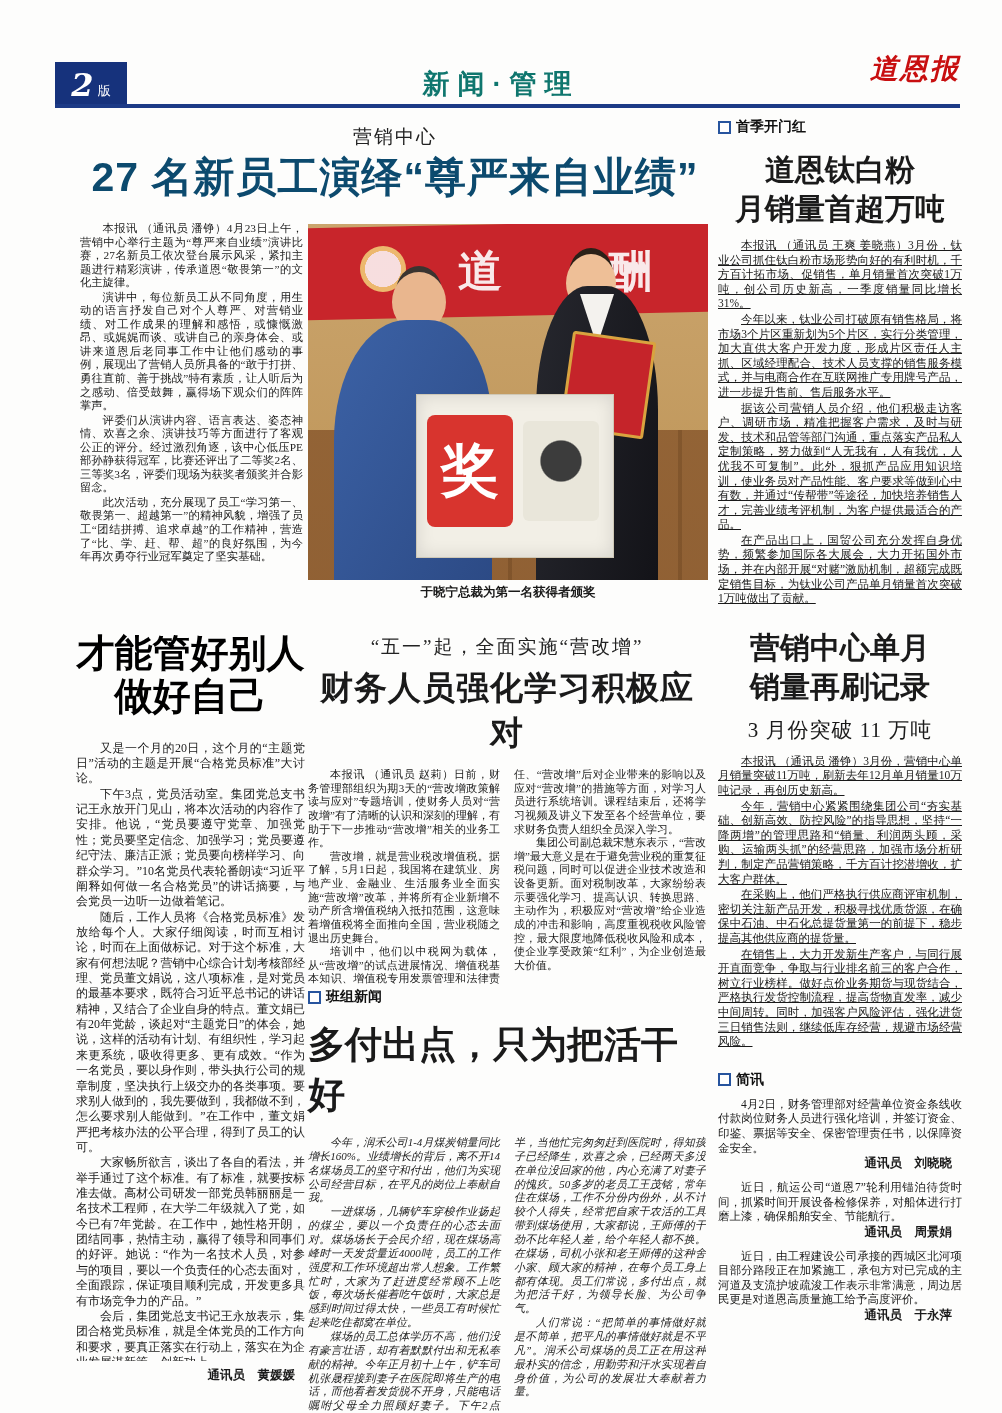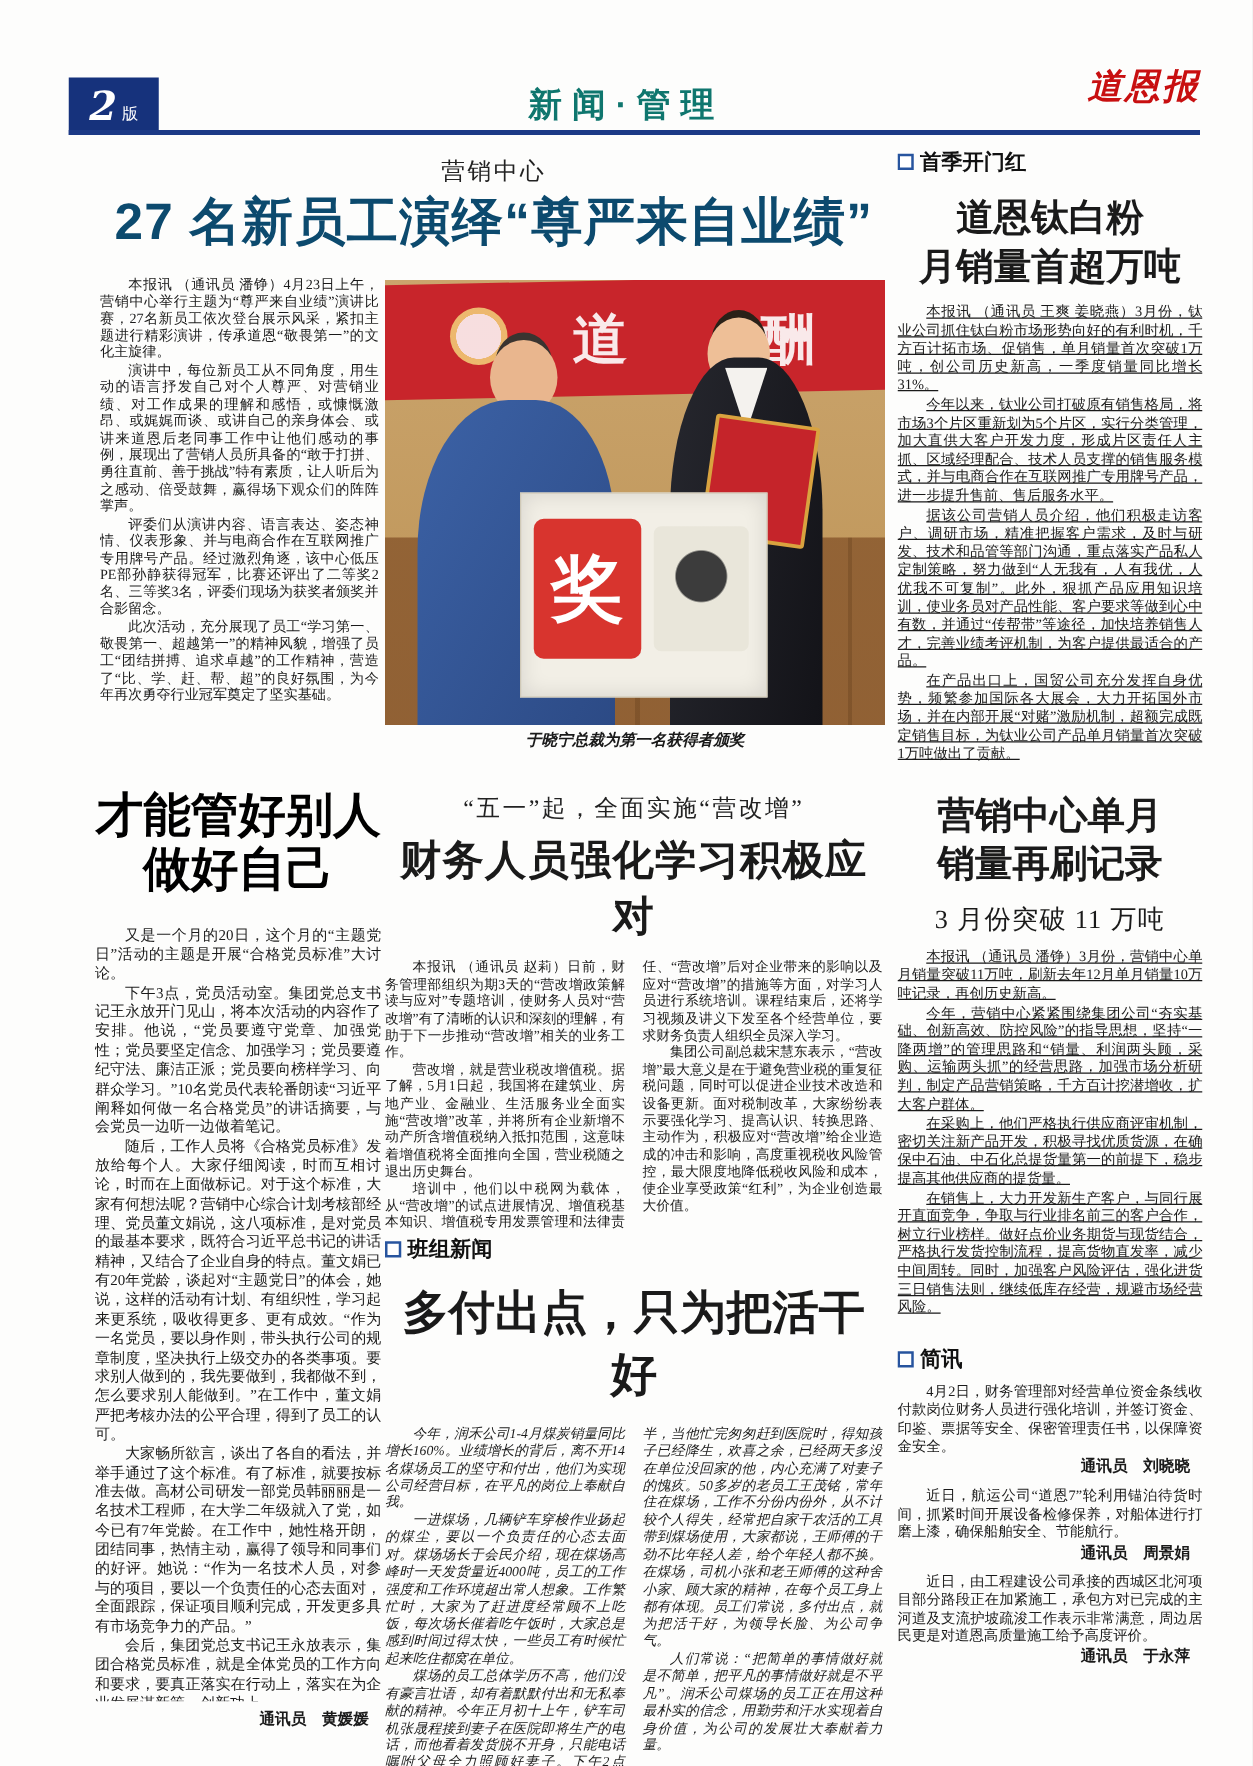--- a/index.html
+++ b/index.html
@@ -22,21 +22,21 @@
     font-family:"Liberation Sans", sans-serif; font-weight:bold; font-size:27px; letter-spacing:8px; color:#0f766e;
   }
   .masthead {
     position:absolute; right:42px; top:50px; font-size:28px; font-weight:bold; font-style:italic;
     color:#c80f10; letter-spacing:2px; font-family:"DejaVu Serif", serif;
   }
   
   .txt p { text-align:justify; text-indent:2em; }
   .kicker { text-align:center; font-size:19px; color:#222; letter-spacing:2px; }
   .byline { text-align:right; font-family:"Liberation Sans", sans-serif; font-weight:bold; font-size:12.5px; padding-right:10px; }
-  .boxlabel { display:flex; align-items:center; gap:5px; font-family:"Liberation Sans", sans-serif; font-weight:bold; font-size:17px; color:#111;text-align:center; }
+  .boxlabel { display:flex; align-items:center; gap:5px; font-family:"Liberation Sans", sans-serif; font-weight:bold; font-size:14px; color:#111;text-align:center; }
   .boxlabel .sq { width:13px; height:13px; border:2px solid #27549e; background:#fff; display:inline-block; }
   
   .main-kicker { position:absolute; left:80px; top:124px; width:630px; }
   .main-headline {
     position:absolute; left:70px; top:150px; width:650px; text-align:center;
     font-family:"Liberation Sans", sans-serif; font-weight:bold; font-size:41px; color:#0c4a6e; letter-spacing:1px;
   }
   .main-body { position:absolute; left:80px; top:222px; width:223px; height:378px; overflow:hidden;
     font-size:11.3px; line-height:1.2; }
   .main-body p { margin-bottom:1px; }
@@ -63,36 +63,36 @@
   .prize-box { position:absolute; left:108px; top:170px; width:198px; height:164px;
     background:#f2efe6; border:1px solid #cfc8b6; box-shadow:inset 0 0 18px rgba(0,0,0,.12); }
   .prize-red { position:absolute; left:10px; top:20px; width:86px; height:112px; background:#d8342e;
     border-radius:8px; display:flex; align-items:center; justify-content:center; }
   .prize-char { color:#fff; font-size:58px; font-weight:bold; font-family:"Liberation Sans", sans-serif; }
   .prize-art { position:absolute; right:14px; top:26px; width:76px; height:100px;
     background:radial-gradient(circle at 50% 40%, #3c3c3c 28%, #e9e6da 30% 100%); border-radius:6px; }
   .red-book { position:absolute; left:258px; top:112px; width:84px; height:98px;
     background:#c5242a; border:3px solid #d9a33f; border-radius:3px; transform:rotate(8deg); }
   .caption { position:absolute; left:308px; top:584px; width:400px; text-align:center;
-    font-family:"Liberation Sans", sans-serif; font-weight:bold; font-size:12.5px;font-style:italic; }
+    font-family:"Liberation Sans", sans-serif; font-weight:bold; font-size:12.5px; }
   
   .left-art { position:absolute; left:76px; top:632px; width:229px; height:758px; overflow:hidden; }
   .left-title { text-align:center; font-family:"Liberation Sans", sans-serif; font-weight:bold;
     font-size:38px; line-height:1.14; color:#000; }
   .left-art .txt { margin-top:22px; font-size:12px; line-height:1.28; height:620px; overflow:hidden; }
   .left-art .byline { margin-top:6px; }
   
   .tax-art { position:absolute; left:308px; top:634px; width:398px; }
   .tax-head { text-align:center; font-family:"Liberation Sans", sans-serif; font-weight:bold;
     font-size:33px; margin-top:6px; letter-spacing:1px; }
   .tax-body { margin-top:12px; column-count:2; column-gap:14px; height:252px; overflow:hidden;
     font-size:11px; line-height:1.24; }
   
   .team { position:absolute; left:308px; top:988px; width:398px; }
-  .team-head { text-align:center; font-family:Liberation Sans, sans-serif; font-weight:bold;
+  .team-head { text-align:left; font-family:Liberation Sans, sans-serif; font-weight:bold;
     font-size:37px; margin-top:14px; }
   .team-body { margin-top:16px; column-count:2; column-gap:14px; height:278px; overflow:hidden;
     font-size:11px; line-height:1.26; font-style:italic; }
   
   .rcol { position:absolute; left:718px; top:118px; width:244px; height:1282px; overflow:hidden; }
   .r-head2 { text-align:center; font-family:"Liberation Sans", sans-serif; font-weight:bold;
     font-size:30px; line-height:1.3; }
   .r-subhead { text-align:center; font-size:21px; margin-top:10px; letter-spacing:1px; }
   .r-body { margin-top:10px; font-size:11.5px; line-height:1.27; }
   .r-body p { margin-bottom:1px;text-decoration:underline; }
@@ -112,21 +112,21 @@
   </div>
   <div class="section-title">新闻·管理</div>
   <div class="masthead">道恩报</div>
   <div class="hdr-rule"></div>
 
   <div class="kicker main-kicker">营销中心</div>
   <div class="main-headline">27 名新员工演绎“尊严来自业绩”</div>
   <div class="main-body txt">
     <p>本报讯 （通讯员 潘铮）4月23日上午，营销中心举行主题为“尊严来自业绩”演讲比赛，27名新员工依次登台展示风采，紧扣主题进行精彩演讲，传承道恩“敬畏第一”的文化主旋律。</p>
     <p>演讲中，每位新员工从不同角度，用生动的语言抒发自己对个人尊严、对营销业绩、对工作成果的理解和感悟，或慷慨激昂、或娓娓而谈、或讲自己的亲身体会、或讲来道恩后老同事工作中让他们感动的事例，展现出了营销人员所具备的“敢于打拼、勇往直前、善于挑战”特有素质，让人听后为之感动、倍受鼓舞，赢得场下观众们的阵阵掌声。</p>
-    <p>评委们从演讲内容、语言表达、姿态神情、仪表形象、并与电商合作在互联网推广专用牌号产品。经过激烈角逐，该中心低压PE部孙静获得冠军，比赛还评出了二等奖2名、三等奖3名，评委们现场为获奖者颁奖并合影留念。</p>
+    <p>评委们从演讲内容、语言表达、姿态神情、欢喜之余、演讲技巧等方面进行了客观公正的评分。经过激烈角逐，该中心低压PE部孙静获得冠军，比赛还评出了二等奖2名、三等奖3名，评委们现场为获奖者颁奖并合影留念。</p>
     <p>此次活动，充分展现了员工“学习第一、敬畏第一、超越第一”的精神风貌，增强了员工“团结拼搏、追求卓越”的工作精神，营造了“比、学、赶、帮、超”的良好氛围，为今年再次勇夺行业冠军奠定了坚实基础。</p>
   </div>
 
   <div class="photo">
     <div class="wood"></div>
     <div class="banner"></div>
     <div class="emblem"></div>
     <span class="banner-char" style="left:150px">道</span>
     <span class="banner-char" style="left:300px">酬</span>
     <div class="head-man"></div>

